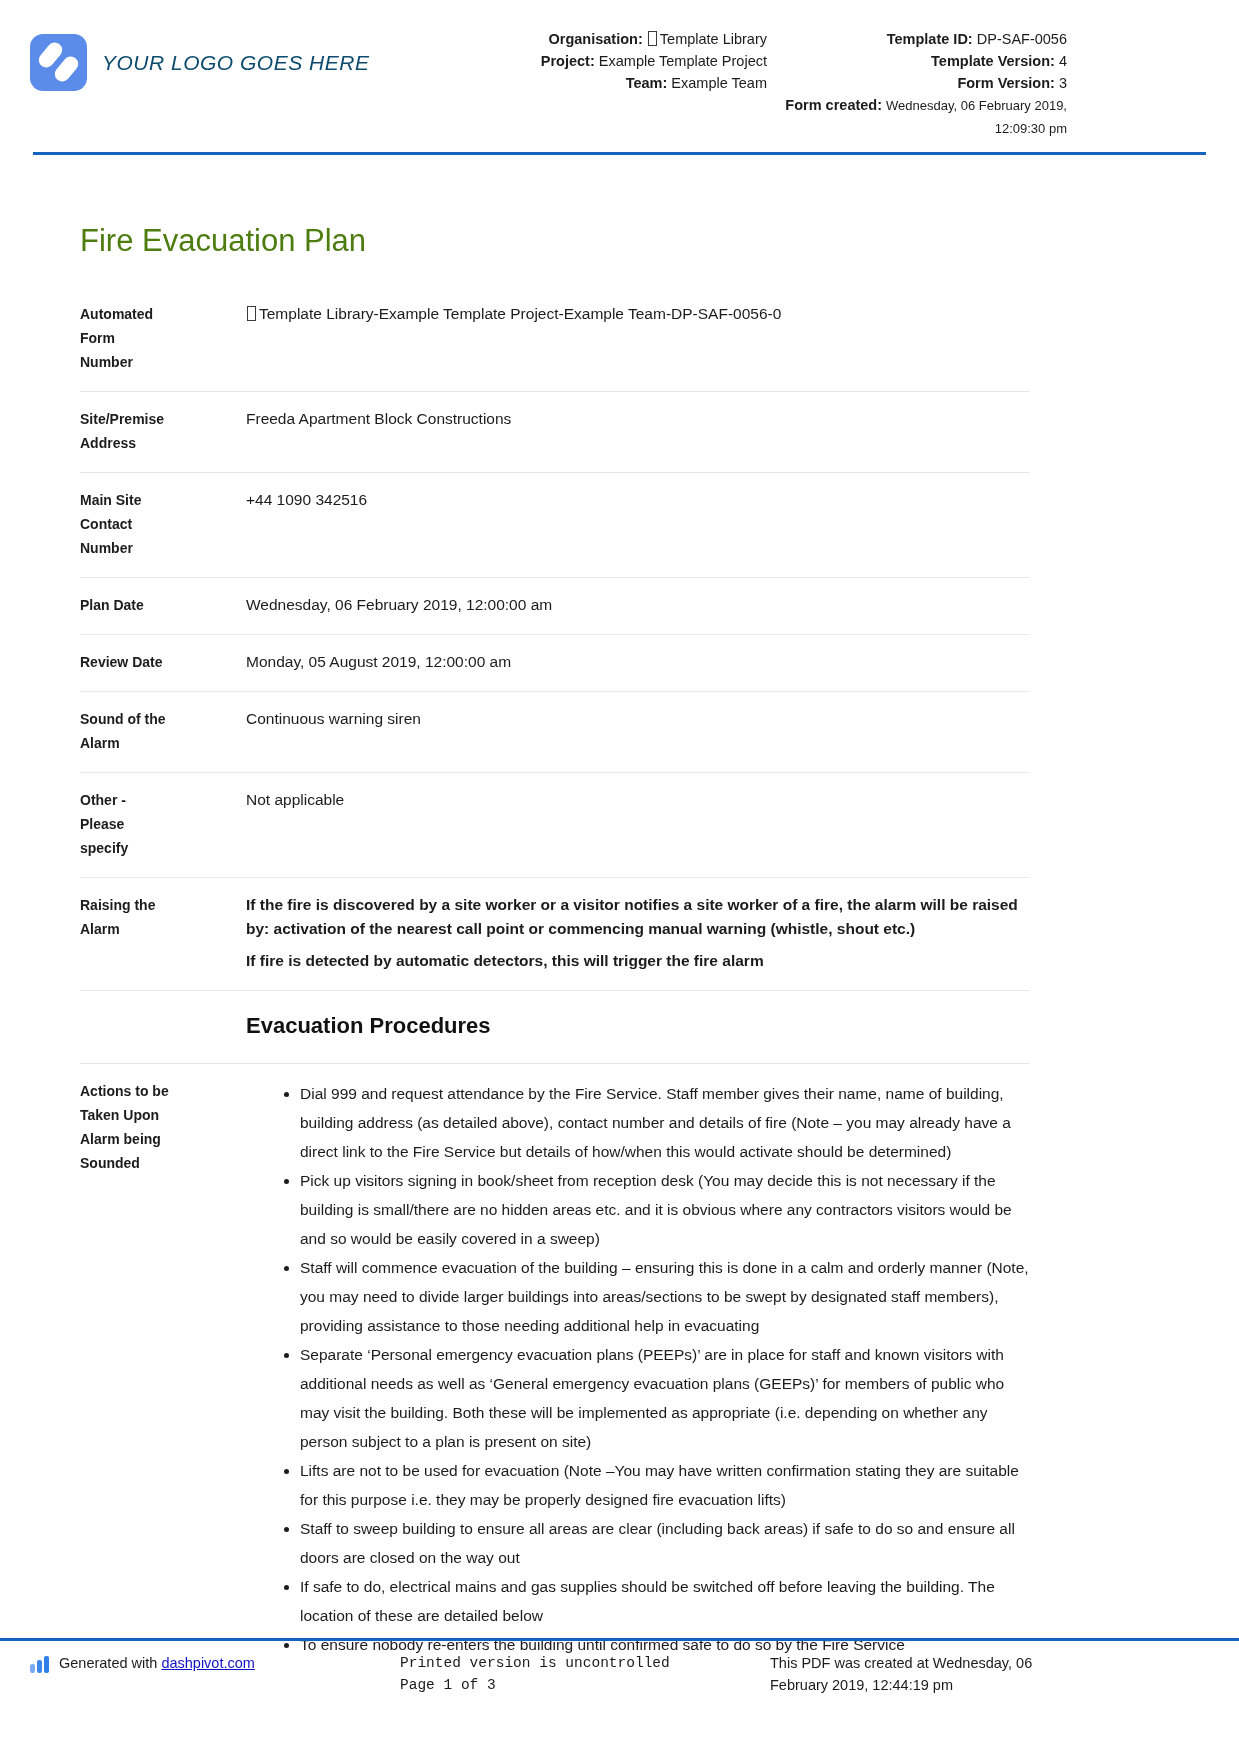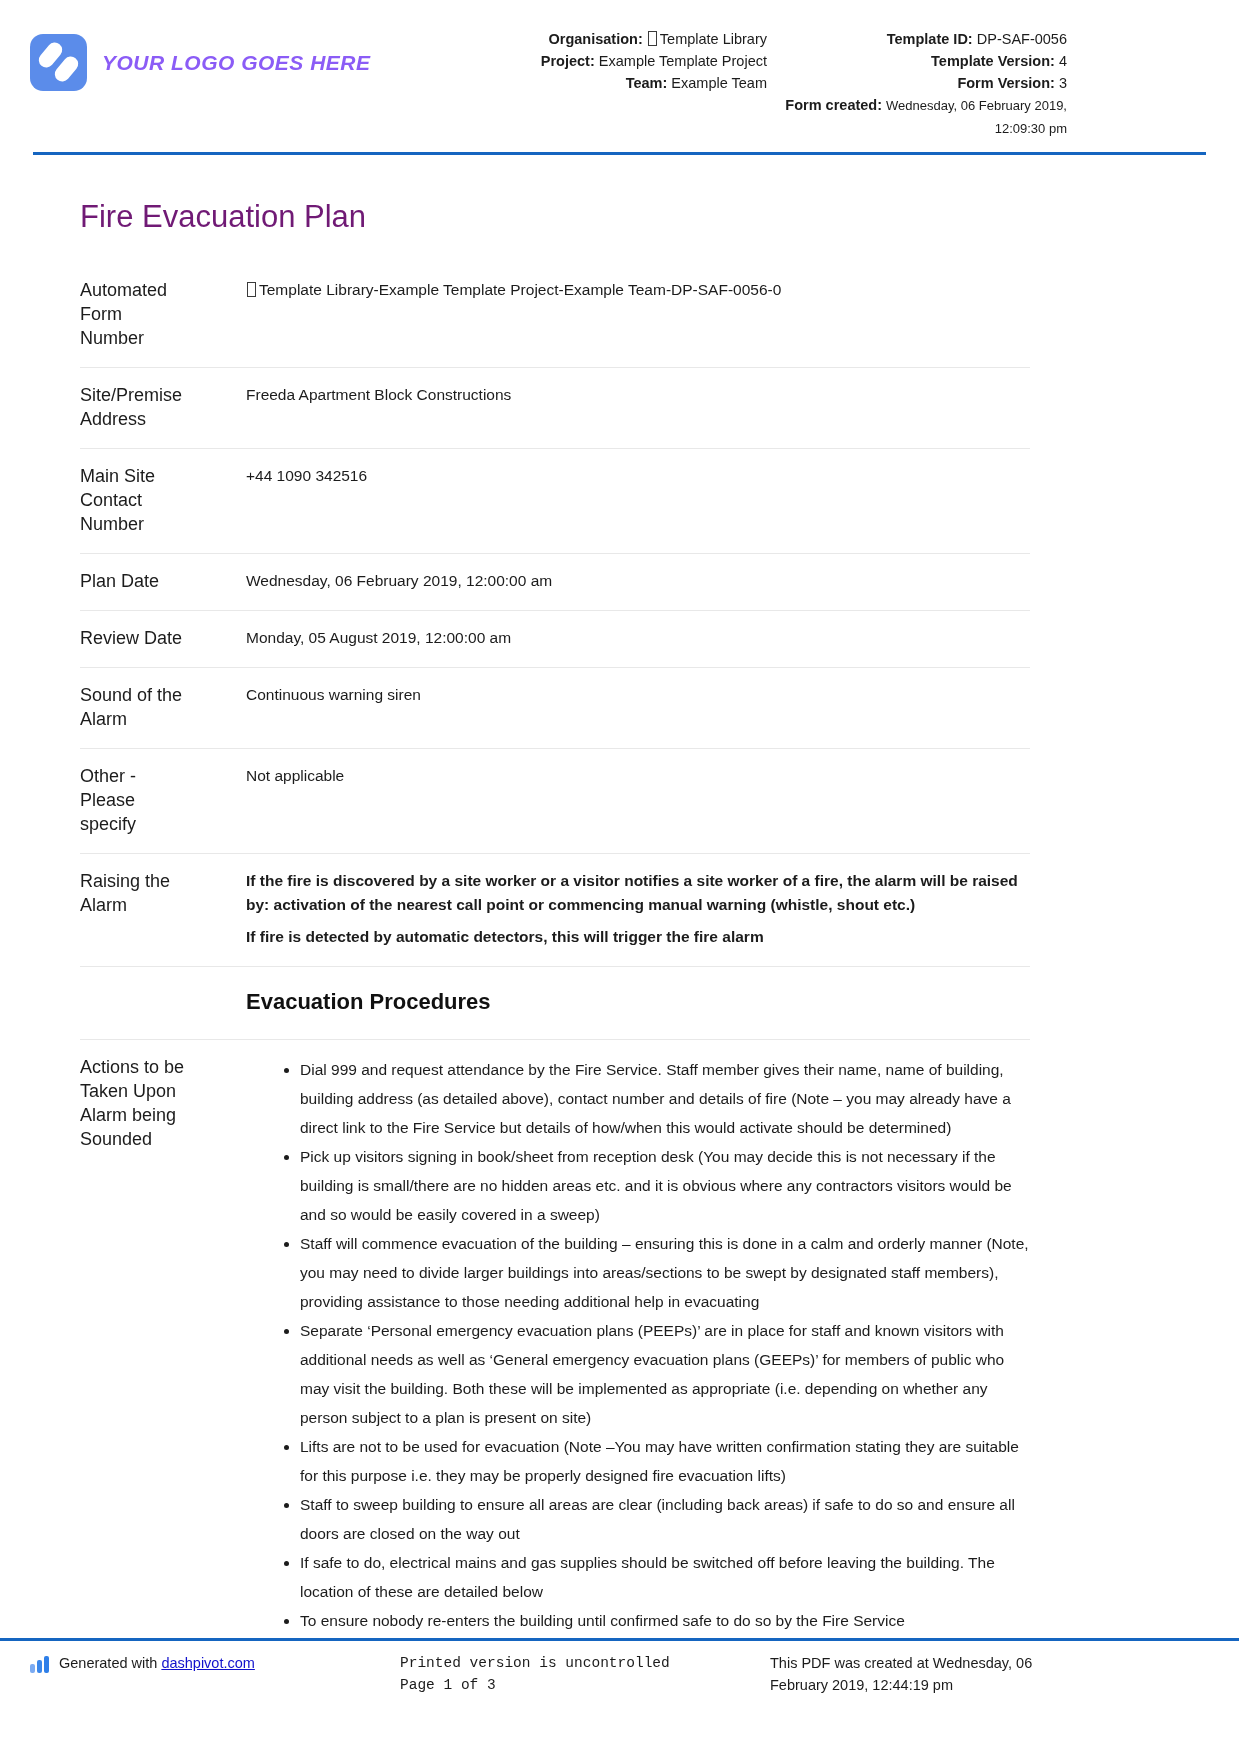--- a/index.html
+++ b/index.html
@@ -19,45 +19,45 @@
   .logo-wrap { display: flex; align-items: center; width: 368px; padding-top: 6px; }
   .logo-badge {
     width: 57px; height: 57px; border-radius: 13px;
     background: #5b8cea; position: relative; flex-shrink: 0;
   }
   .logo-badge .pill { position: absolute; width: 15px; height: 28px; background: #fff; border-radius: 8px; }
   .logo-badge .pill.p1 { top: 7px;  left: 13px; transform: rotate(40deg); }
   .logo-badge .pill.p2 { top: 21px; left: 29px; transform: rotate(40deg); }
   .logo-text {
     margin-left: 15px;
-    font-size: 21px; font-weight: bold; font-style: italic;
-    color: #8b5cf6; letter-spacing: 0.5px; white-space: nowrap;
+    font-size: 21px; font-weight: normal; font-style: italic;
+    color: #0c4a6e; letter-spacing: 0.5px; white-space: nowrap;
   }
   .info-col { font-size: 14.5px; line-height: 22px; text-align: right; }
   .info-col.mid { width: 369px; }
   .info-col.right { flex: 1; max-width: 300px; }
   .info-col b { font-weight: bold; }
   .small-val { font-size: 13px; }
 
   .tofu {
     display: inline-block; width: 9px; height: 15px;
     border: 1.2px solid #3a3a3a; vertical-align: -2px; margin: 0 3px 0 1px;
   }
 
   .top-rule { height: 3px; background: #1565c0; margin: 12px 33px 0 33px; }
 
   
-  .doc-title { margin: 44px 80px 0 80px; font-size: 31px; font-weight: 400; color: #701a75; }
+  .doc-title { margin: 68px 80px 0 80px; font-size: 31px; font-weight: 400; color: #4d7c0f; }
 
   .form { margin: 28px 80px 0 80px; width: 950px; }
   .frow { display: flex; padding: 15px 0 17px 0; border-bottom: 1px solid #e8e8e8; }
   .frow.no-border { border-bottom: none; }
   .row-label {
     width: 166px; flex-shrink: 0;
-    font-weight: normal; font-size: 18px; line-height: 24px;
+    font-weight: bold; font-size: 14px; line-height: 24px;
     white-space: pre-line;
   }
   .row-value { flex: 1; font-size: 15.5px; line-height: 24px; }
   .row-value.bold { font-weight: bold; }
   .row-value p { margin: 0; }
   .row-value p + p { margin-top: 8px; }
 
   .section-heading {
     padding: 22px 0 24px 166px;
     border-bottom: 1px solid #e8e8e8;

